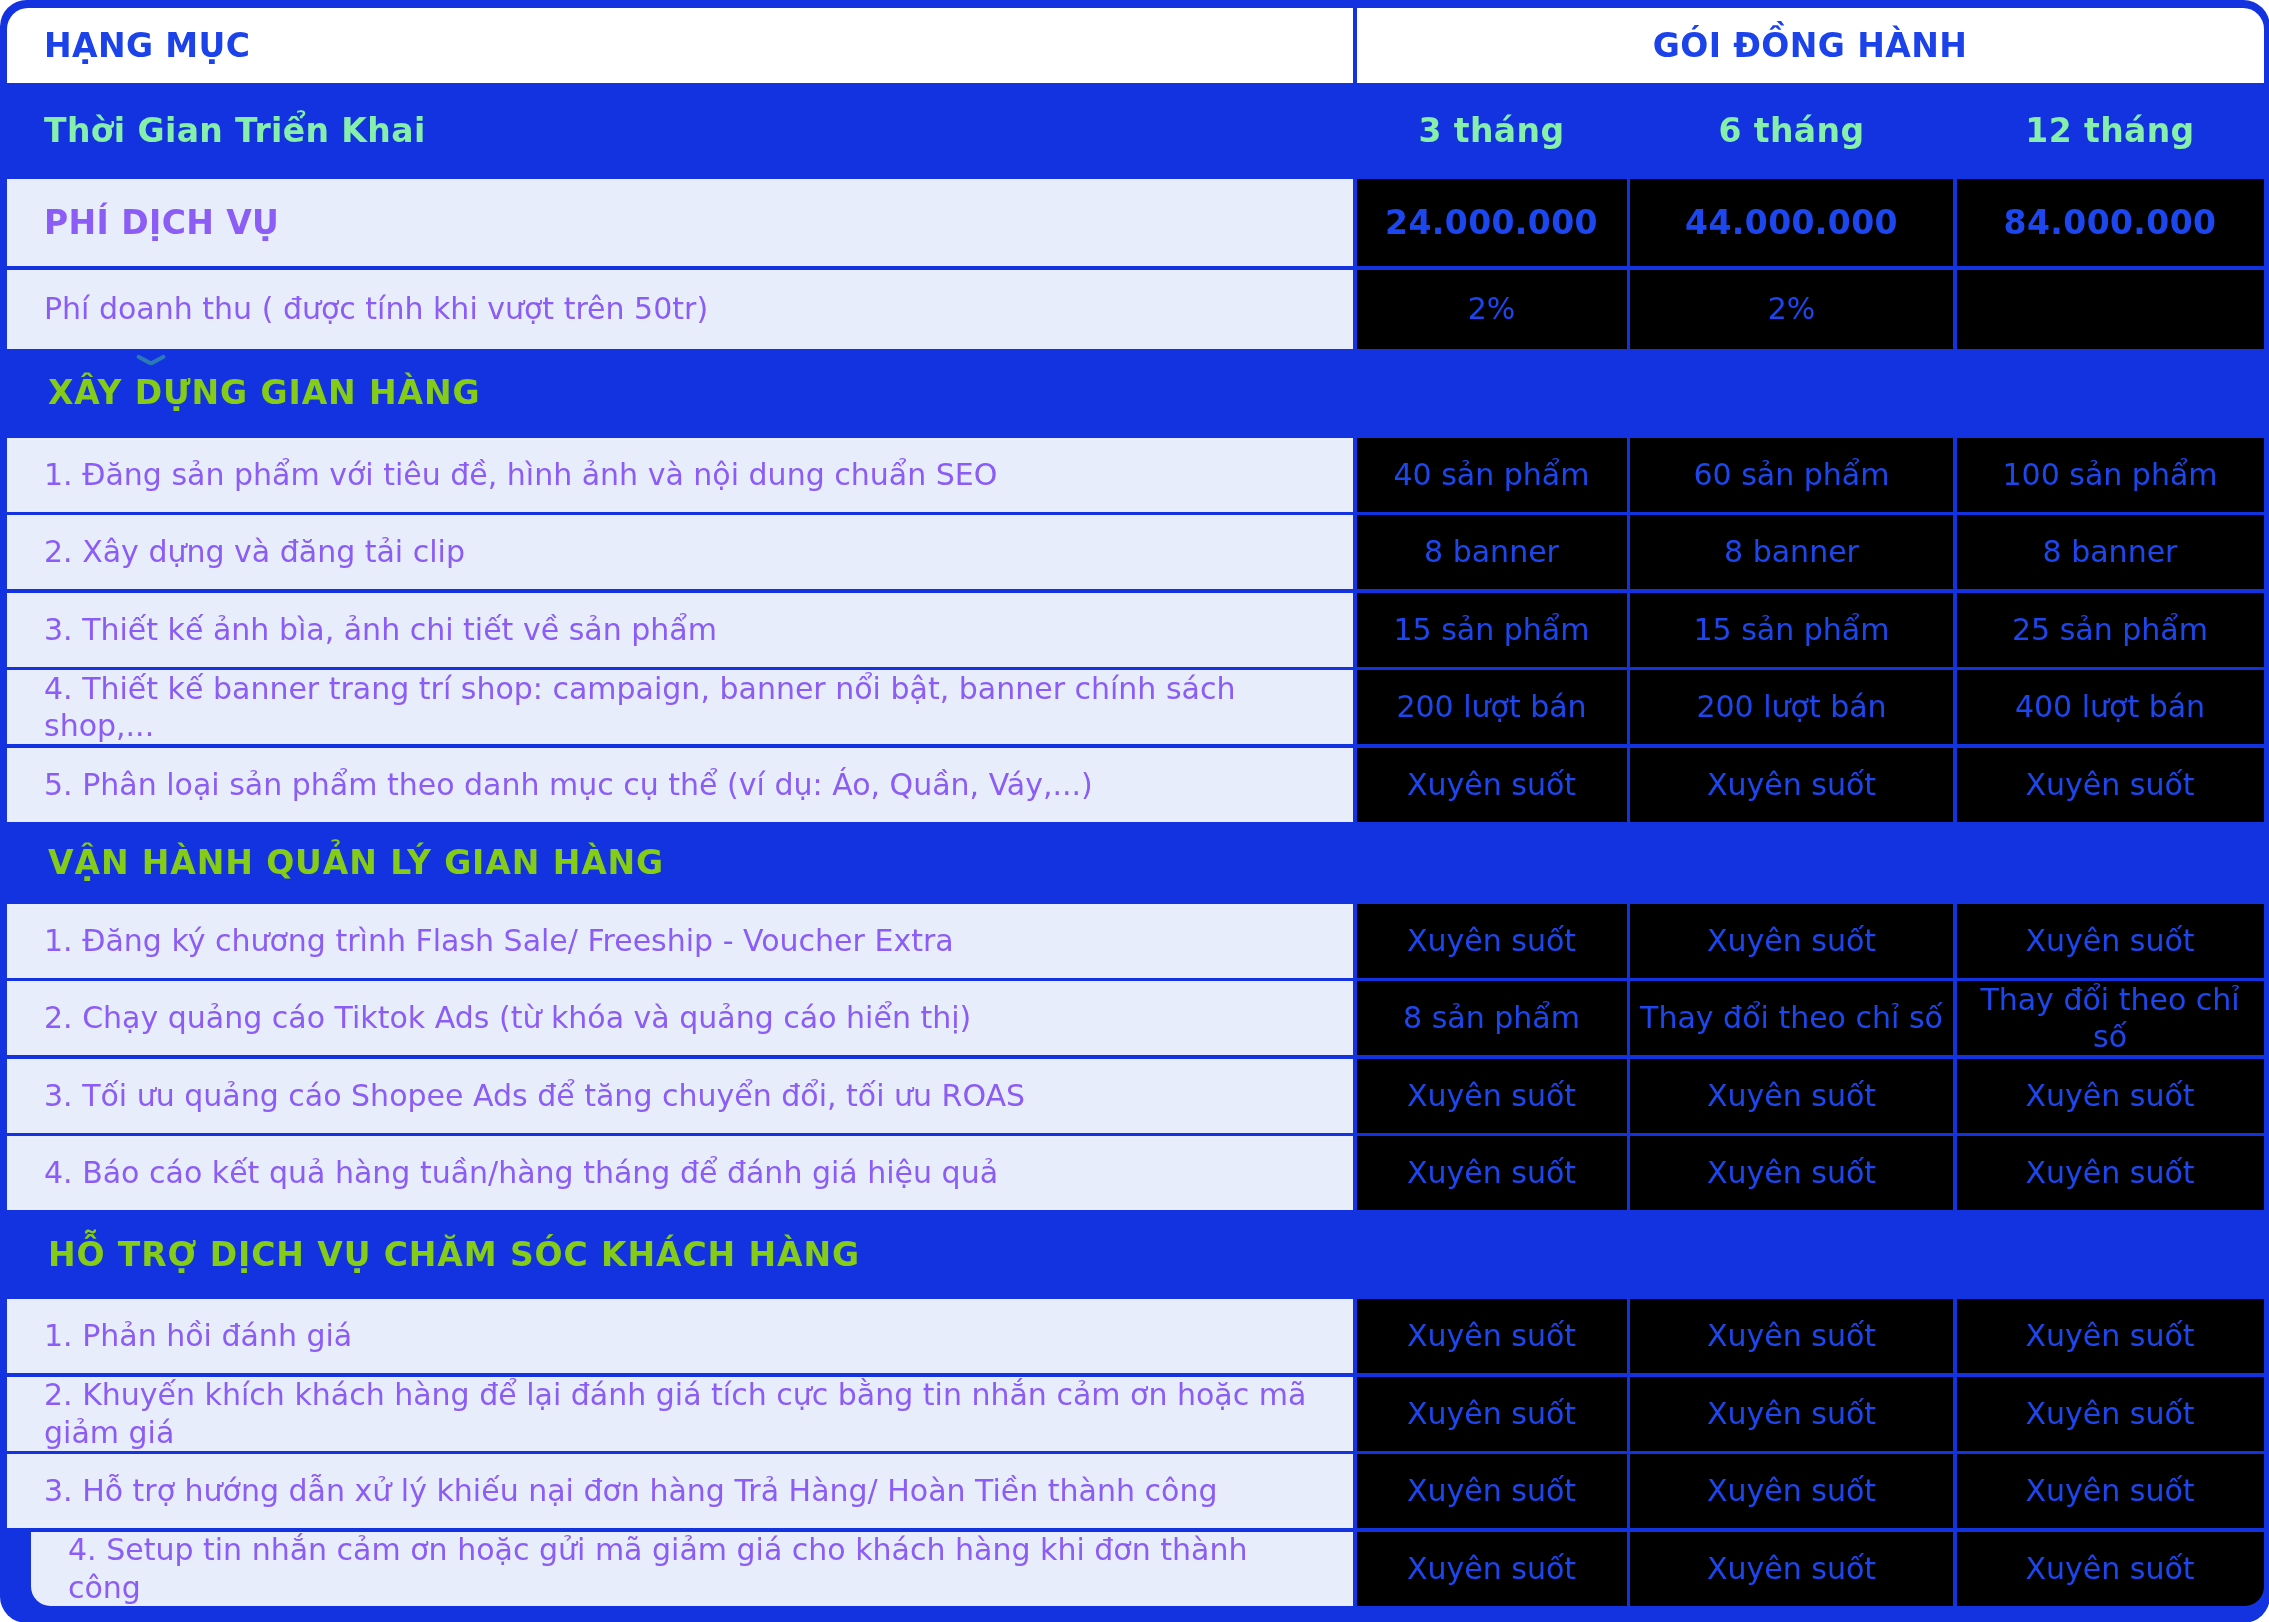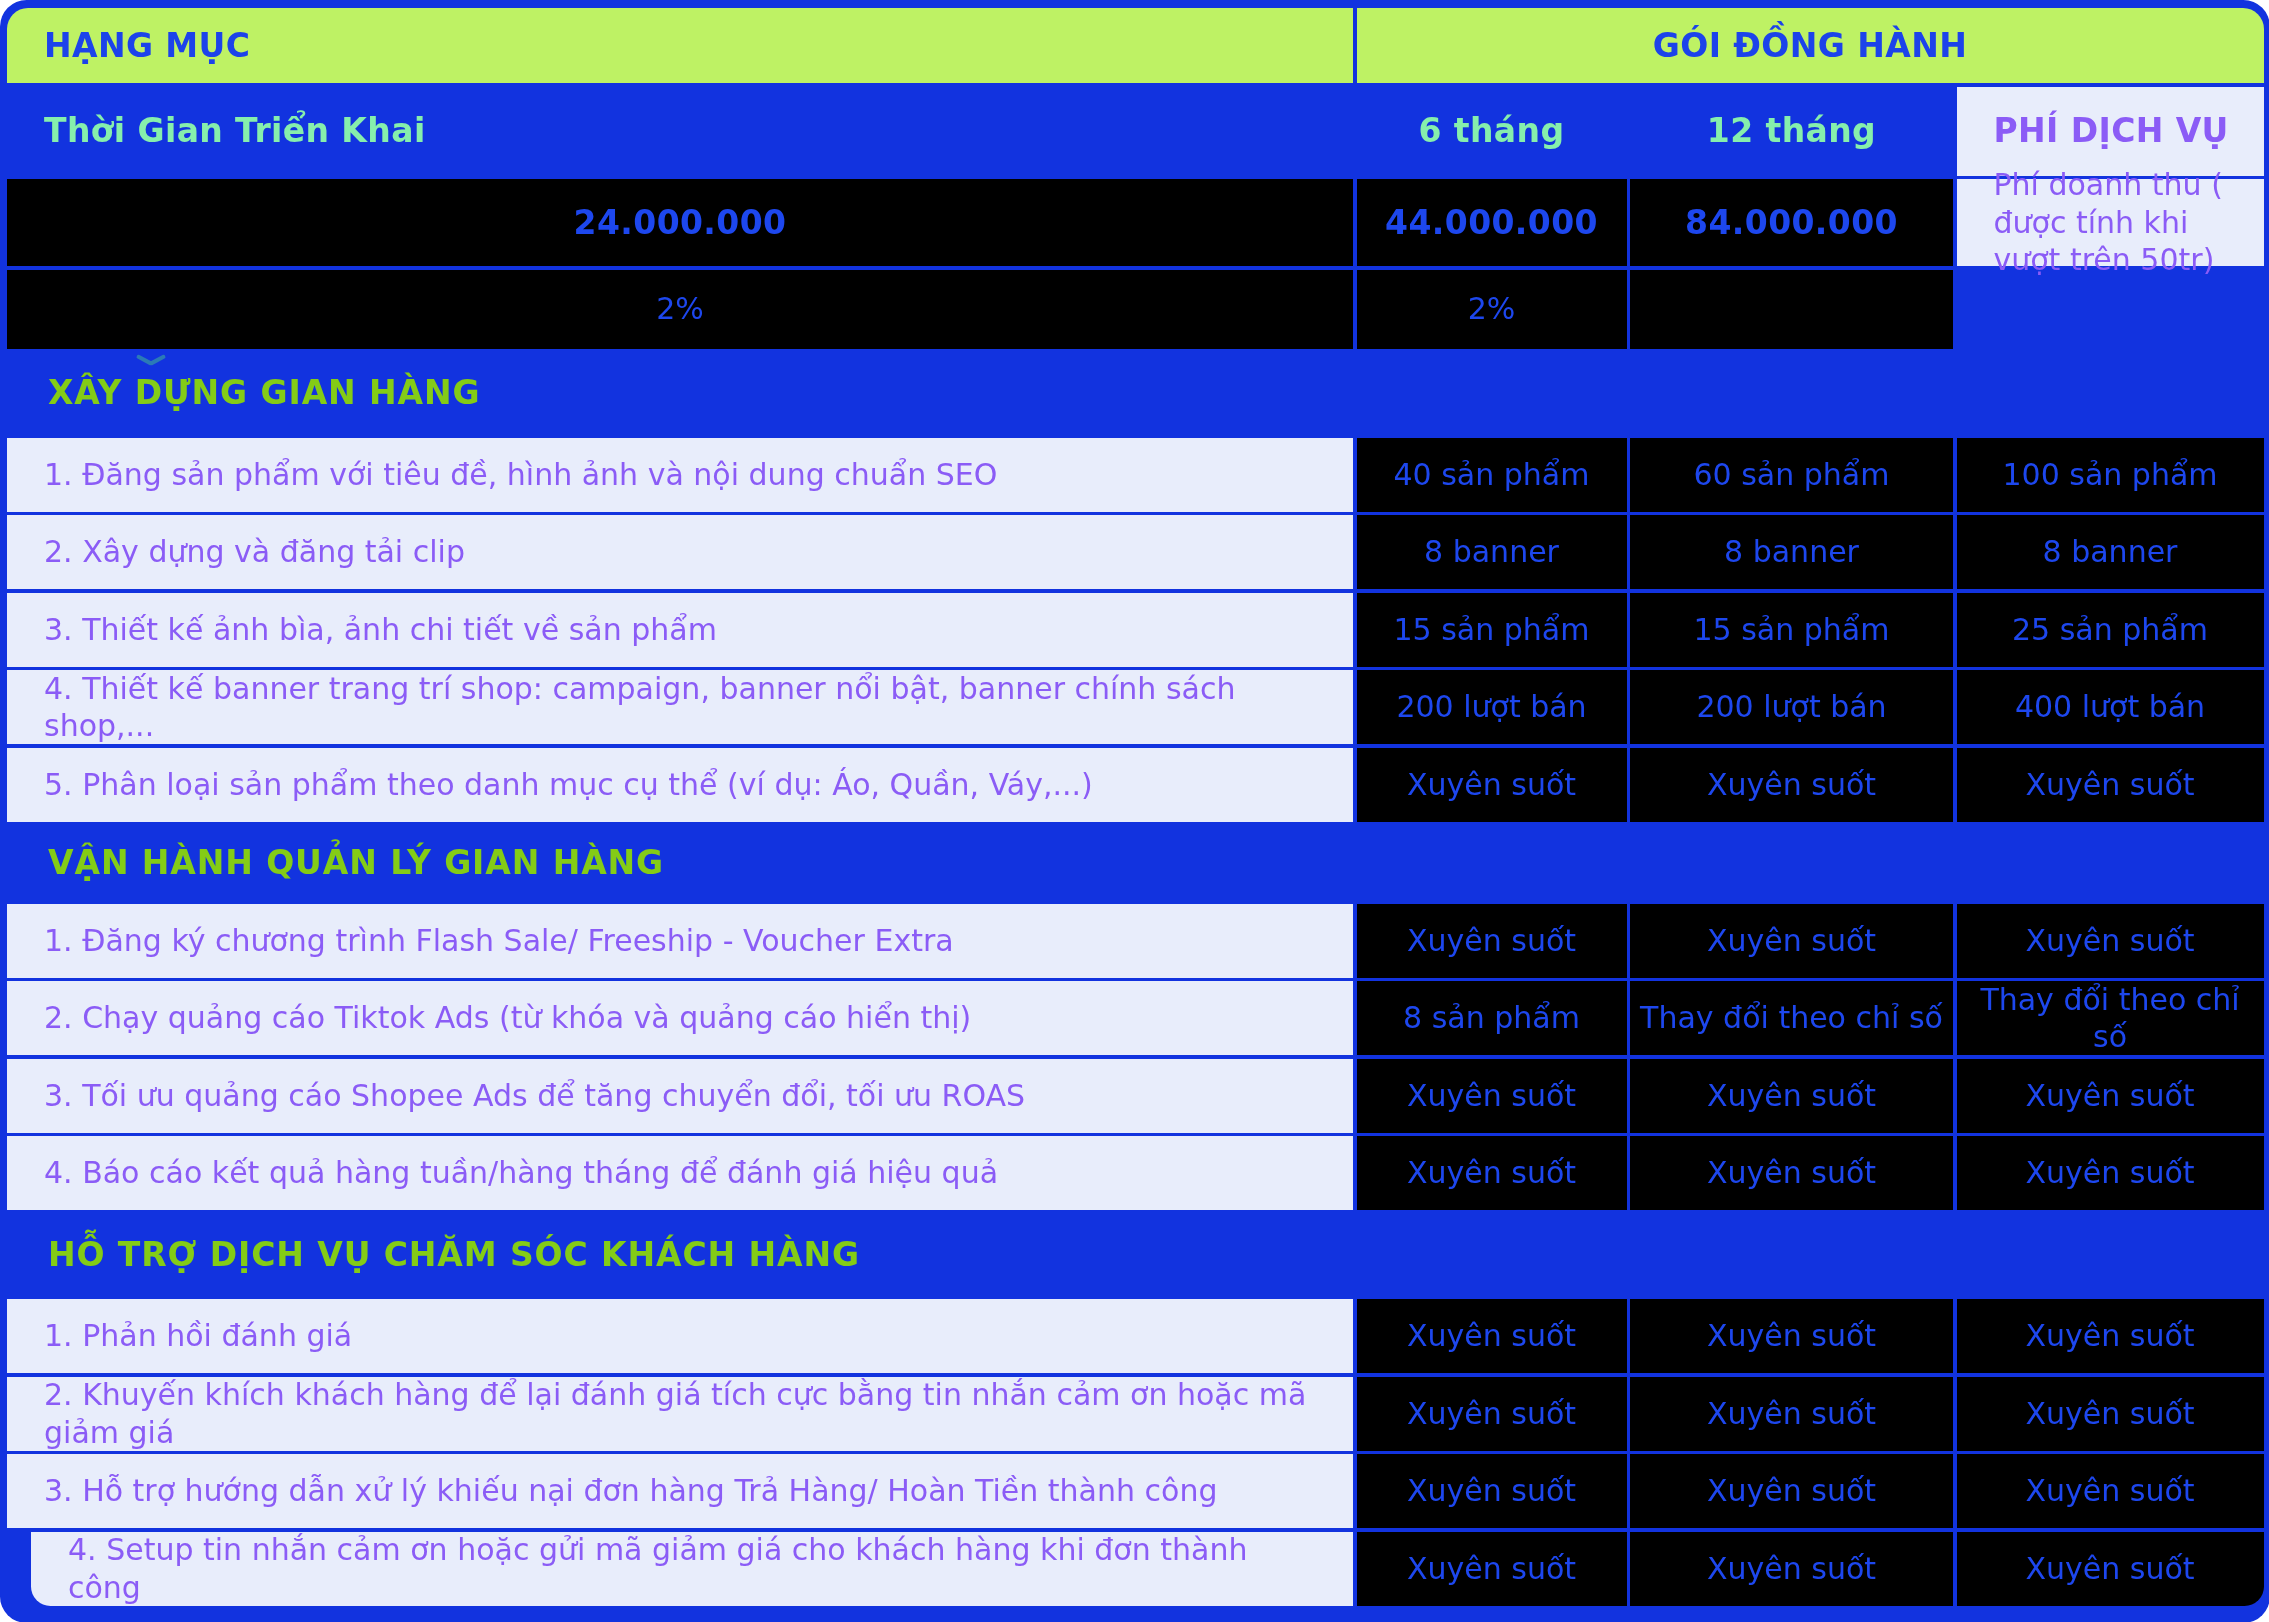--- a/index.html
+++ b/index.html
@@ -20,21 +20,21 @@
     grid-template-columns:1346px 270px 323px 307px;
     grid-template-rows:75px 89px 87px 79px 82px repeat(5,74px) 75px repeat(4,74px) 82px repeat(4,74px);
     gap:3.5px;
   }
   .cell{
     display:flex;align-items:center;
     box-sizing:border-box;
     line-height:1.25;
   }
   .light {background:#E8EDFB;color:#8b5cf6;}
-  .light2{background:#bef264;color:#1C43EA;}
+  .light2{background:#ffffff;color:#1C43EA;}
   .blue  {background:#1233DF;color:#86efac;}
   .black {background:#000000;color:#1D47EE;}
   .section{
     grid-column:1 / -1;
     background:#1233DF;color:#84cc16;
     font-weight:bold;font-size:33px;letter-spacing:0.9px;
     padding-left:41px;position:relative;
   }
   .span3{grid-column:2 / -1;}
   .label{padding-left:37px;padding-right:26.6px;font-size:30px;}
@@ -56,20 +56,21 @@
 </style>
 </head>
 <body>
 
 <div class="table">
 
   <div class="cell light2 label bold big tl">HẠNG MỤC</div>
   <div class="cell light2 center bold big tr span3">GÓI ĐỒNG HÀNH</div>
 
   <div class="cell blue label bold big">Thời Gian Triển Khai</div>
+  <div class="cell blue center bold big">3 tháng</div>
   <div class="cell blue center bold big">6 tháng</div>
   <div class="cell blue center bold big">12 tháng</div>
 
   <div class="cell light label bold big">PHÍ DỊCH VỤ</div>
   <div class="cell black center bold big">24.000.000</div>
   <div class="cell black center bold big">44.000.000</div>
   <div class="cell black center bold big">84.000.000</div>
 
   <div class="cell light label">Phí doanh thu ( được tính khi vượt trên 50tr)</div>
   <div class="cell black center val">2%</div>

